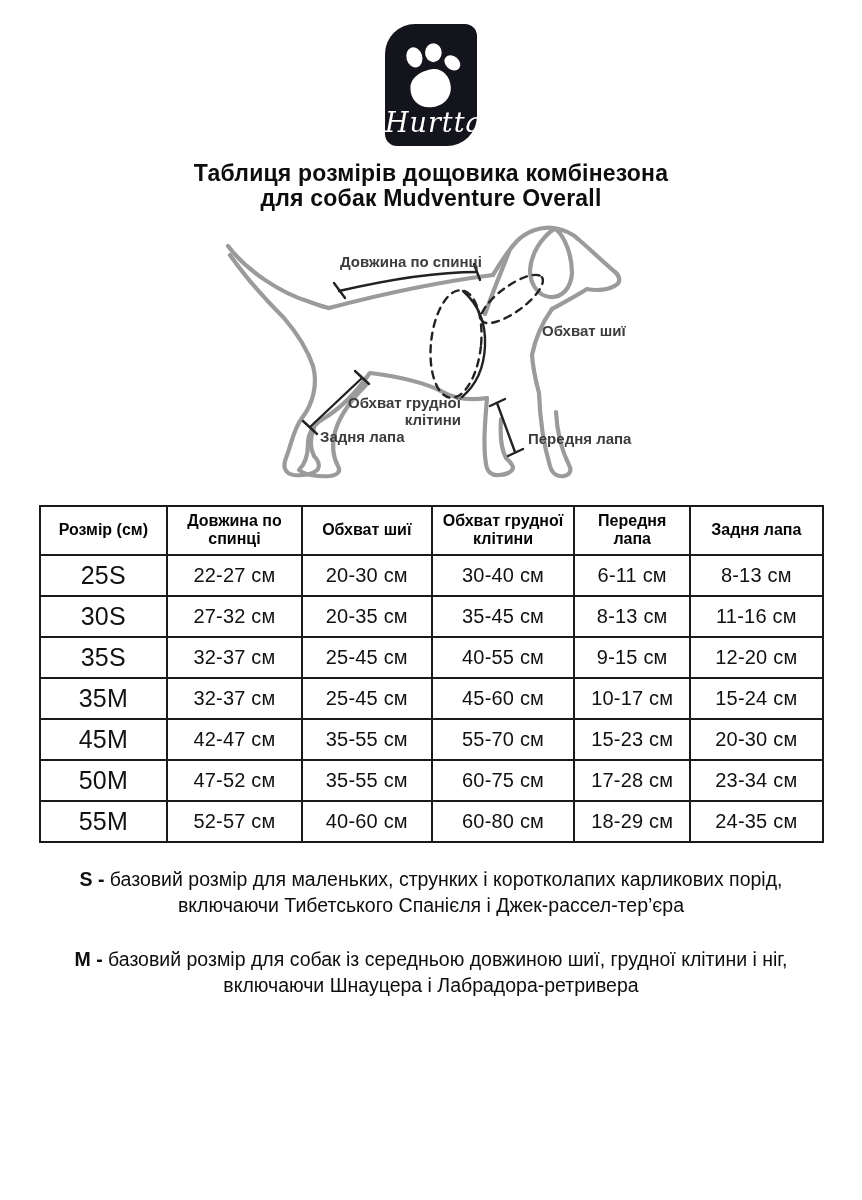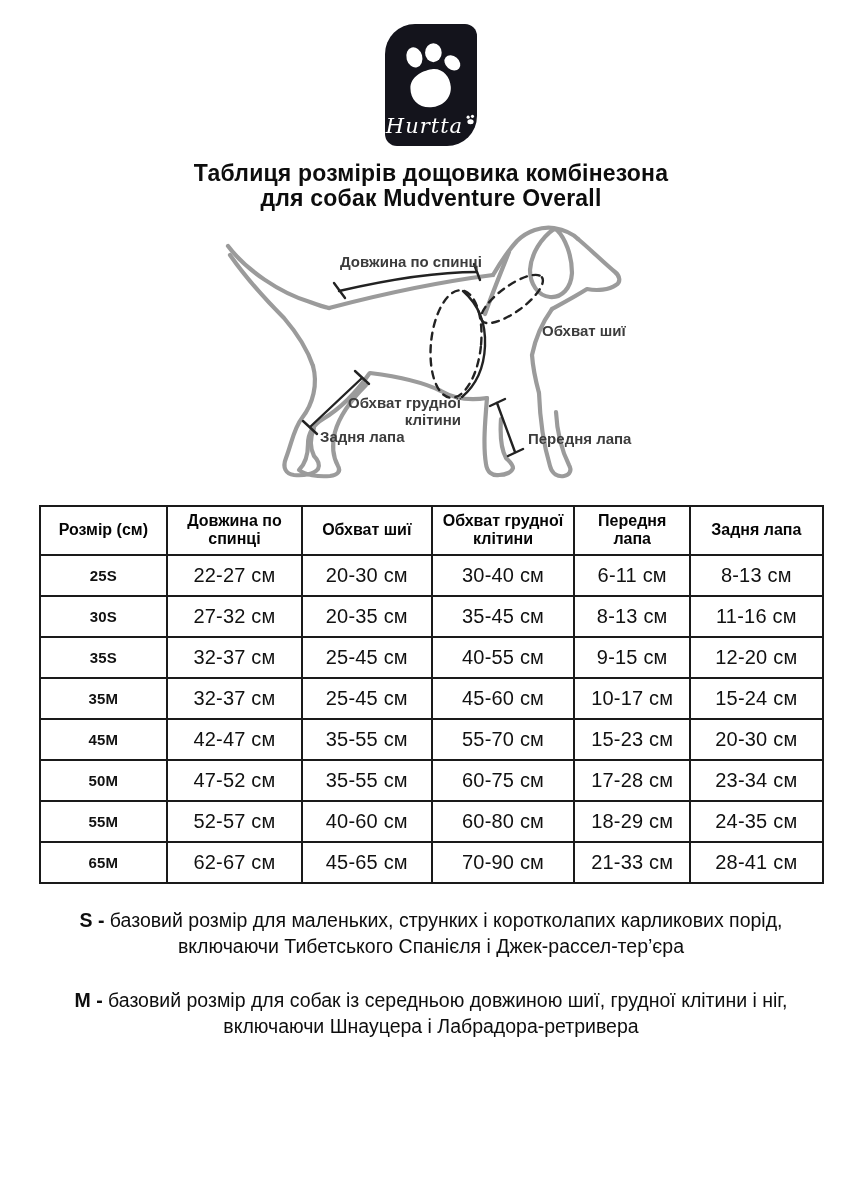--- a/index.html
+++ b/index.html
@@ -21,21 +21,21 @@
     border-radius: 30px 12px 30px 12px;
   }
   .logo .paw { position: absolute; left: 8px; top: 12px; width: 76px; height: 76px; }
   .logo .paw ellipse, .logo .paw path, .logo .paw circle { fill: #ffffff; }
   .brand {
     position: absolute; bottom: 8px; left: 0; right: 0;
     text-align: center;
     color: #fff;
     font-family: "DejaVu Serif", serif;
     font-style: italic;
-    font-size: 21px;
+    font-size: 27px;
     letter-spacing: 1px;
     white-space: nowrap;
   }
   .brand .minipaw { width: 11px; height: 11px; margin-left: 2px; vertical-align: super; }
   .brand .minipaw circle, .brand .minipaw ellipse { fill: #fff; }
 
   
   .title {
     margin-top: 15px;
     text-align: center;
@@ -86,21 +86,21 @@
     padding: 5px 4px;
     height: 48px;
     color: #050505;
   }
   table.sizes td {
     font-size: 20px;
     height: 41px;
     letter-spacing: 0.2px;
     color: #111;
   }
-  table.sizes td.size { font-size: 15px; font-weight: bold; }
+  table.sizes td.size { font-size: 25px; }
 
   
   .notes {
     width: 788px;
     margin: 24px auto 0;
     font-size: 19.5px;
     line-height: 1.33;
     color: #0e0e0e;
     text-align: center;
   }
@@ -239,28 +239,20 @@
           <td>23-34 см</td>
         </tr>
         <tr>
           <td class="size">55M</td>
           <td>52-57 см</td>
           <td>40-60 см</td>
           <td>60-80 см</td>
           <td>18-29 см</td>
           <td>24-35 см</td>
         </tr>
-        <tr>
-          <td class="size">65M</td>
-          <td>62-67 см</td>
-          <td>45-65 см</td>
-          <td>70-90 см</td>
-          <td>21-33 см</td>
-          <td>28-41 см</td>
-        </tr>
       </tbody>
   </table>
 
   <div class="notes" id="notes">
       <p><b>S - </b><span>базовий розмір для маленьких, струнких і коротколапих карликових порід, включаючи Тибетського Спанієля і Джек-рассел-тер’єра</span></p>
       <p><b>M - </b><span>базовий розмір для собак із середньою довжиною шиї, грудної клітини і ніг, включаючи Шнауцера і Лабрадора-ретривера</span></p>
     </div>
 
 </div>
 

